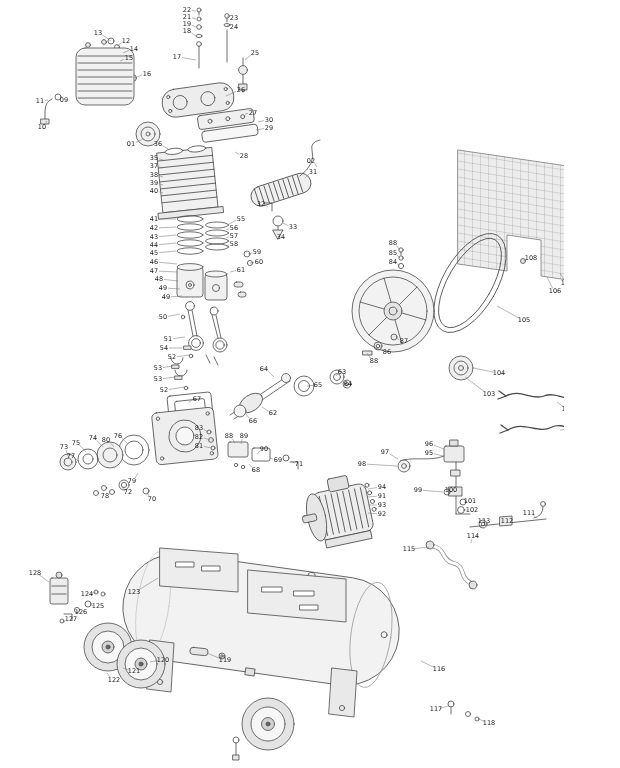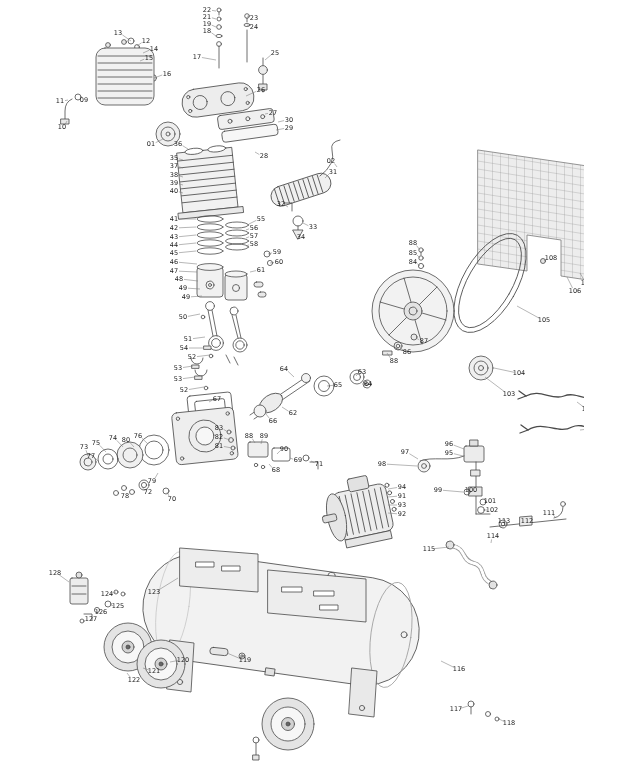--- a/index.html
+++ b/index.html
@@ -1,17 +1,17 @@
 <!DOCTYPE html>
 <html style="--line: #4a4a4a; --label: #1a1a1a; --paper: #ffffff;"><head>
 <meta charset="utf-8">
 <style>
   html,body{margin:0;padding:0;background:#ffffff;}
   .page{position:relative;width:564px;height:768px;background:var(--paper,#fff);
-        font-family:"DejaVu Sans",sans-serif;overflow:hidden;padding-left:20px;}
+        font-family:"DejaVu Sans",sans-serif;overflow:hidden;}
   svg{display:block;}
   #callouts text{font:6.5px "DejaVu Sans",sans-serif;fill:var(--label,#1a1a1a);}
   #callouts line{stroke:#7a7a7a;stroke-width:0.55;}
 </style>
 </head>
 <body>
 
 <div class="page">
 <svg width="620" height="768" viewBox="0 0 620 768">
   <defs>

